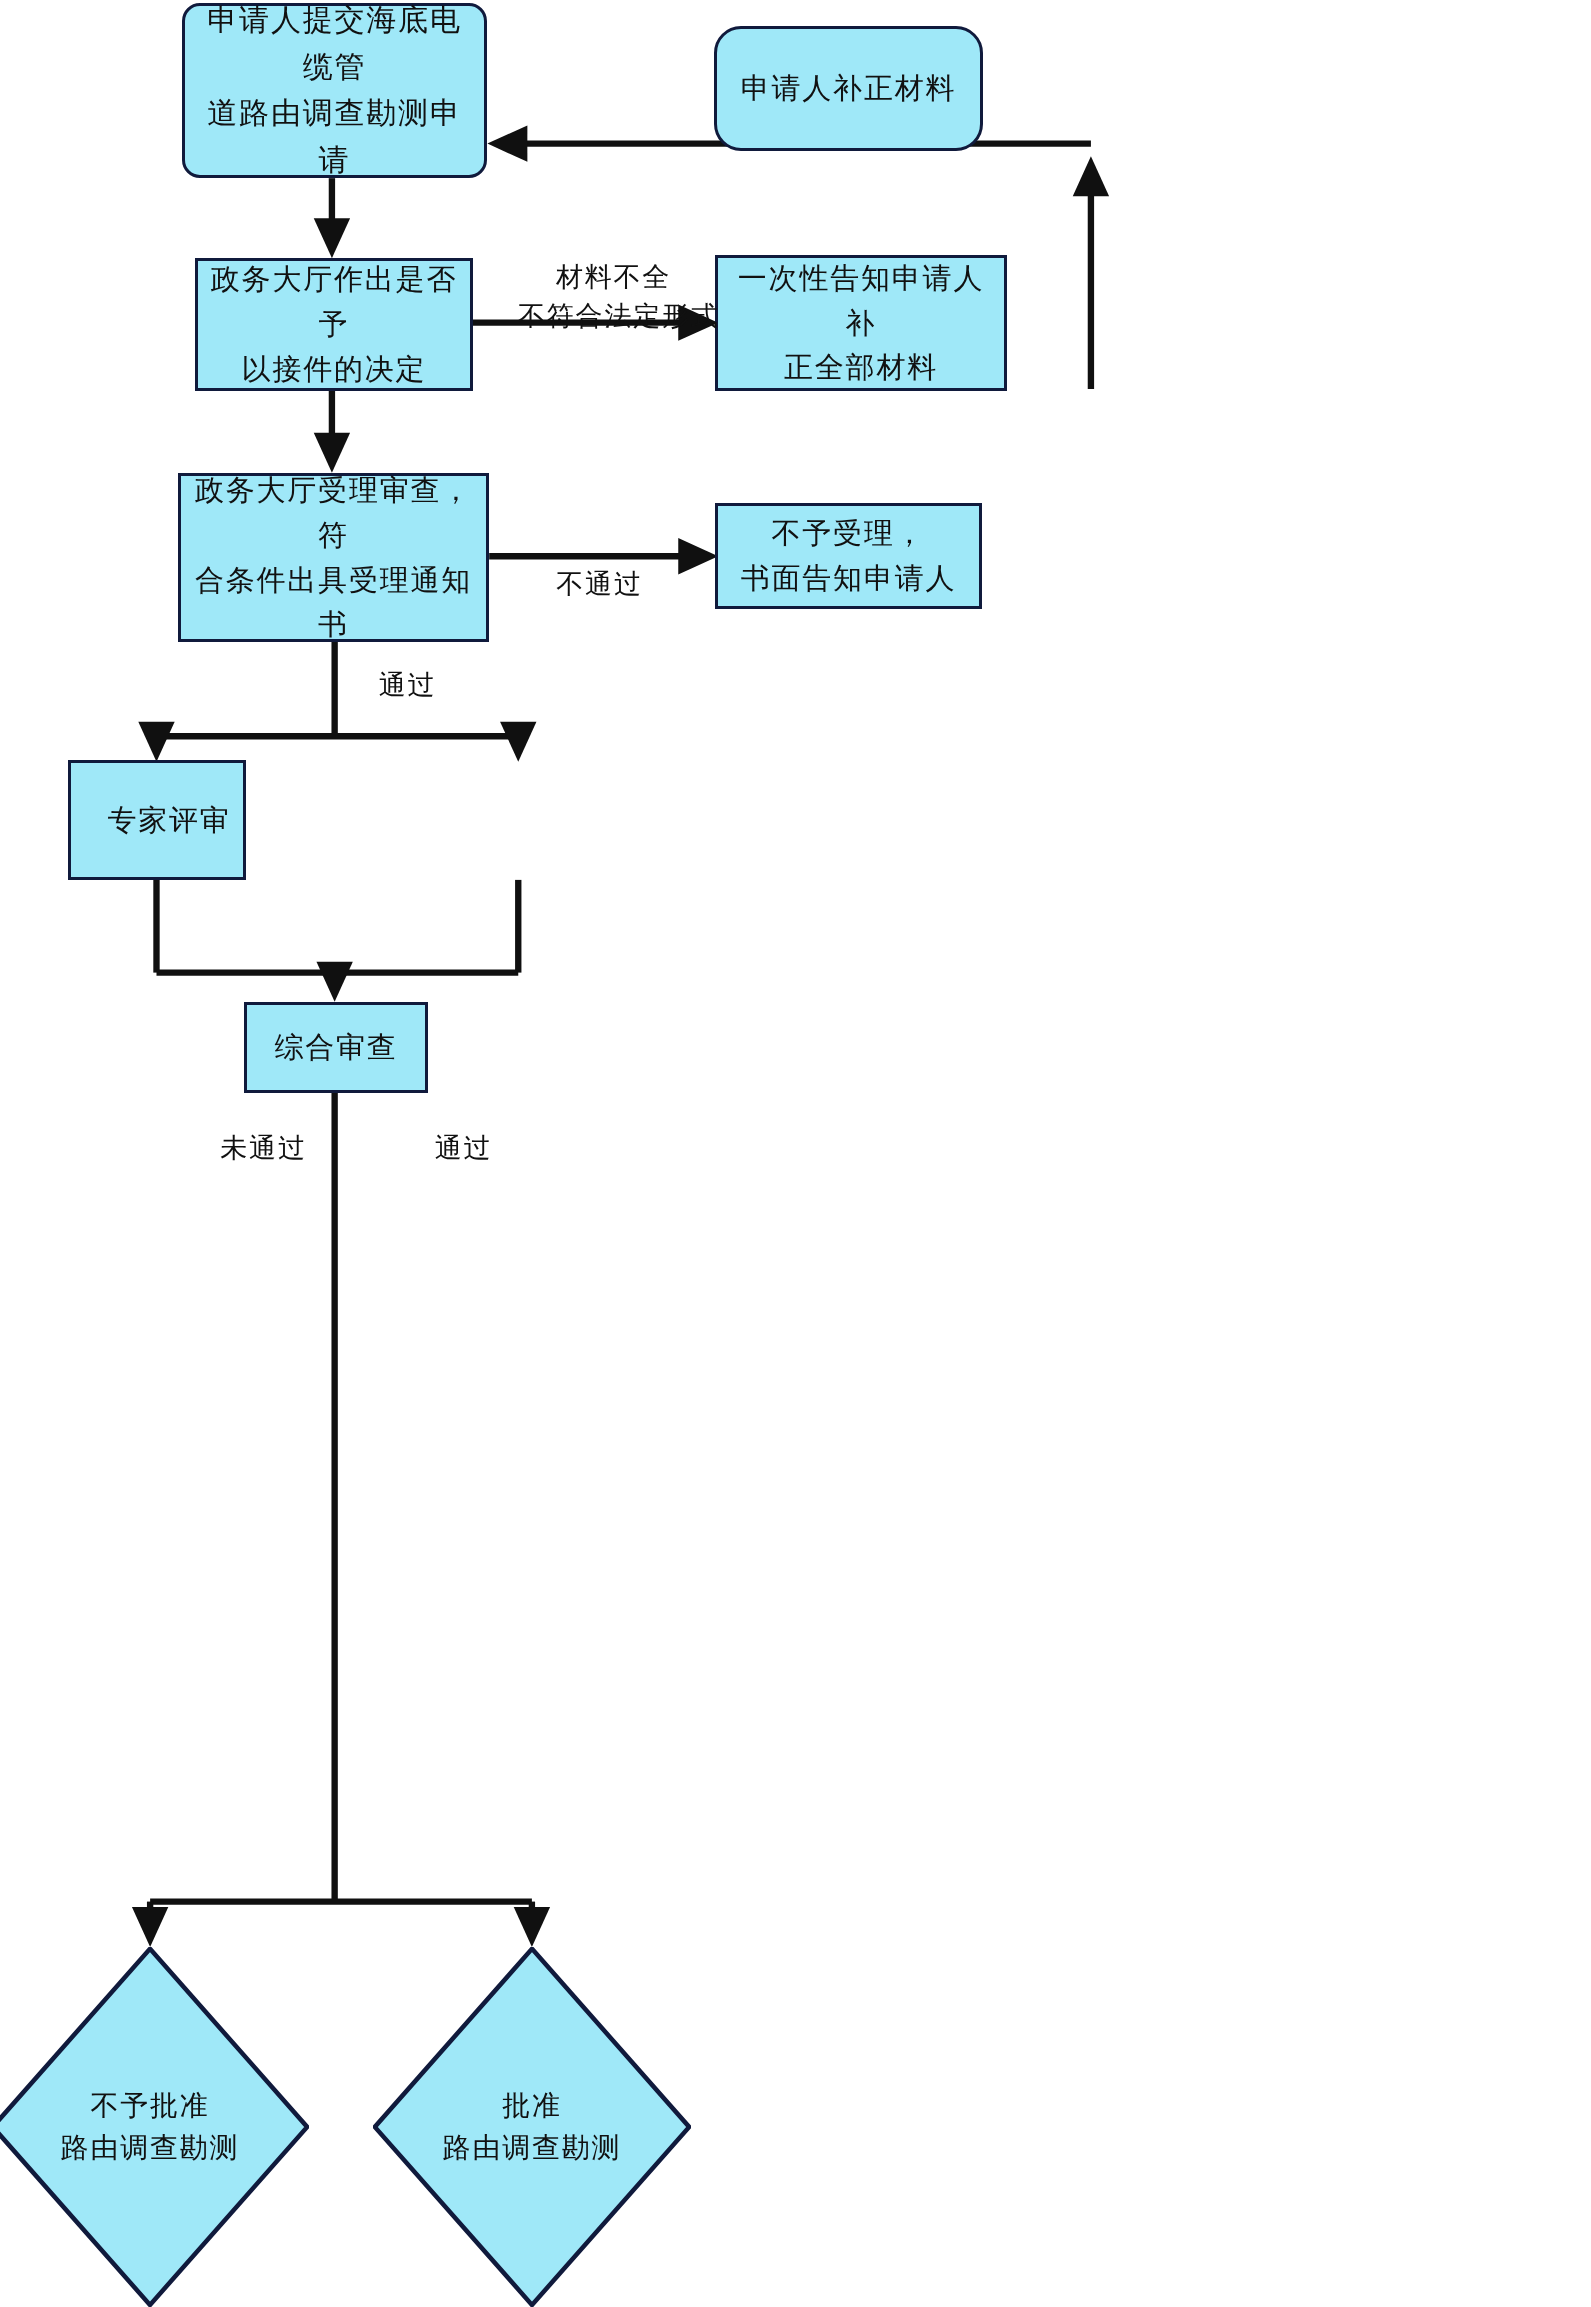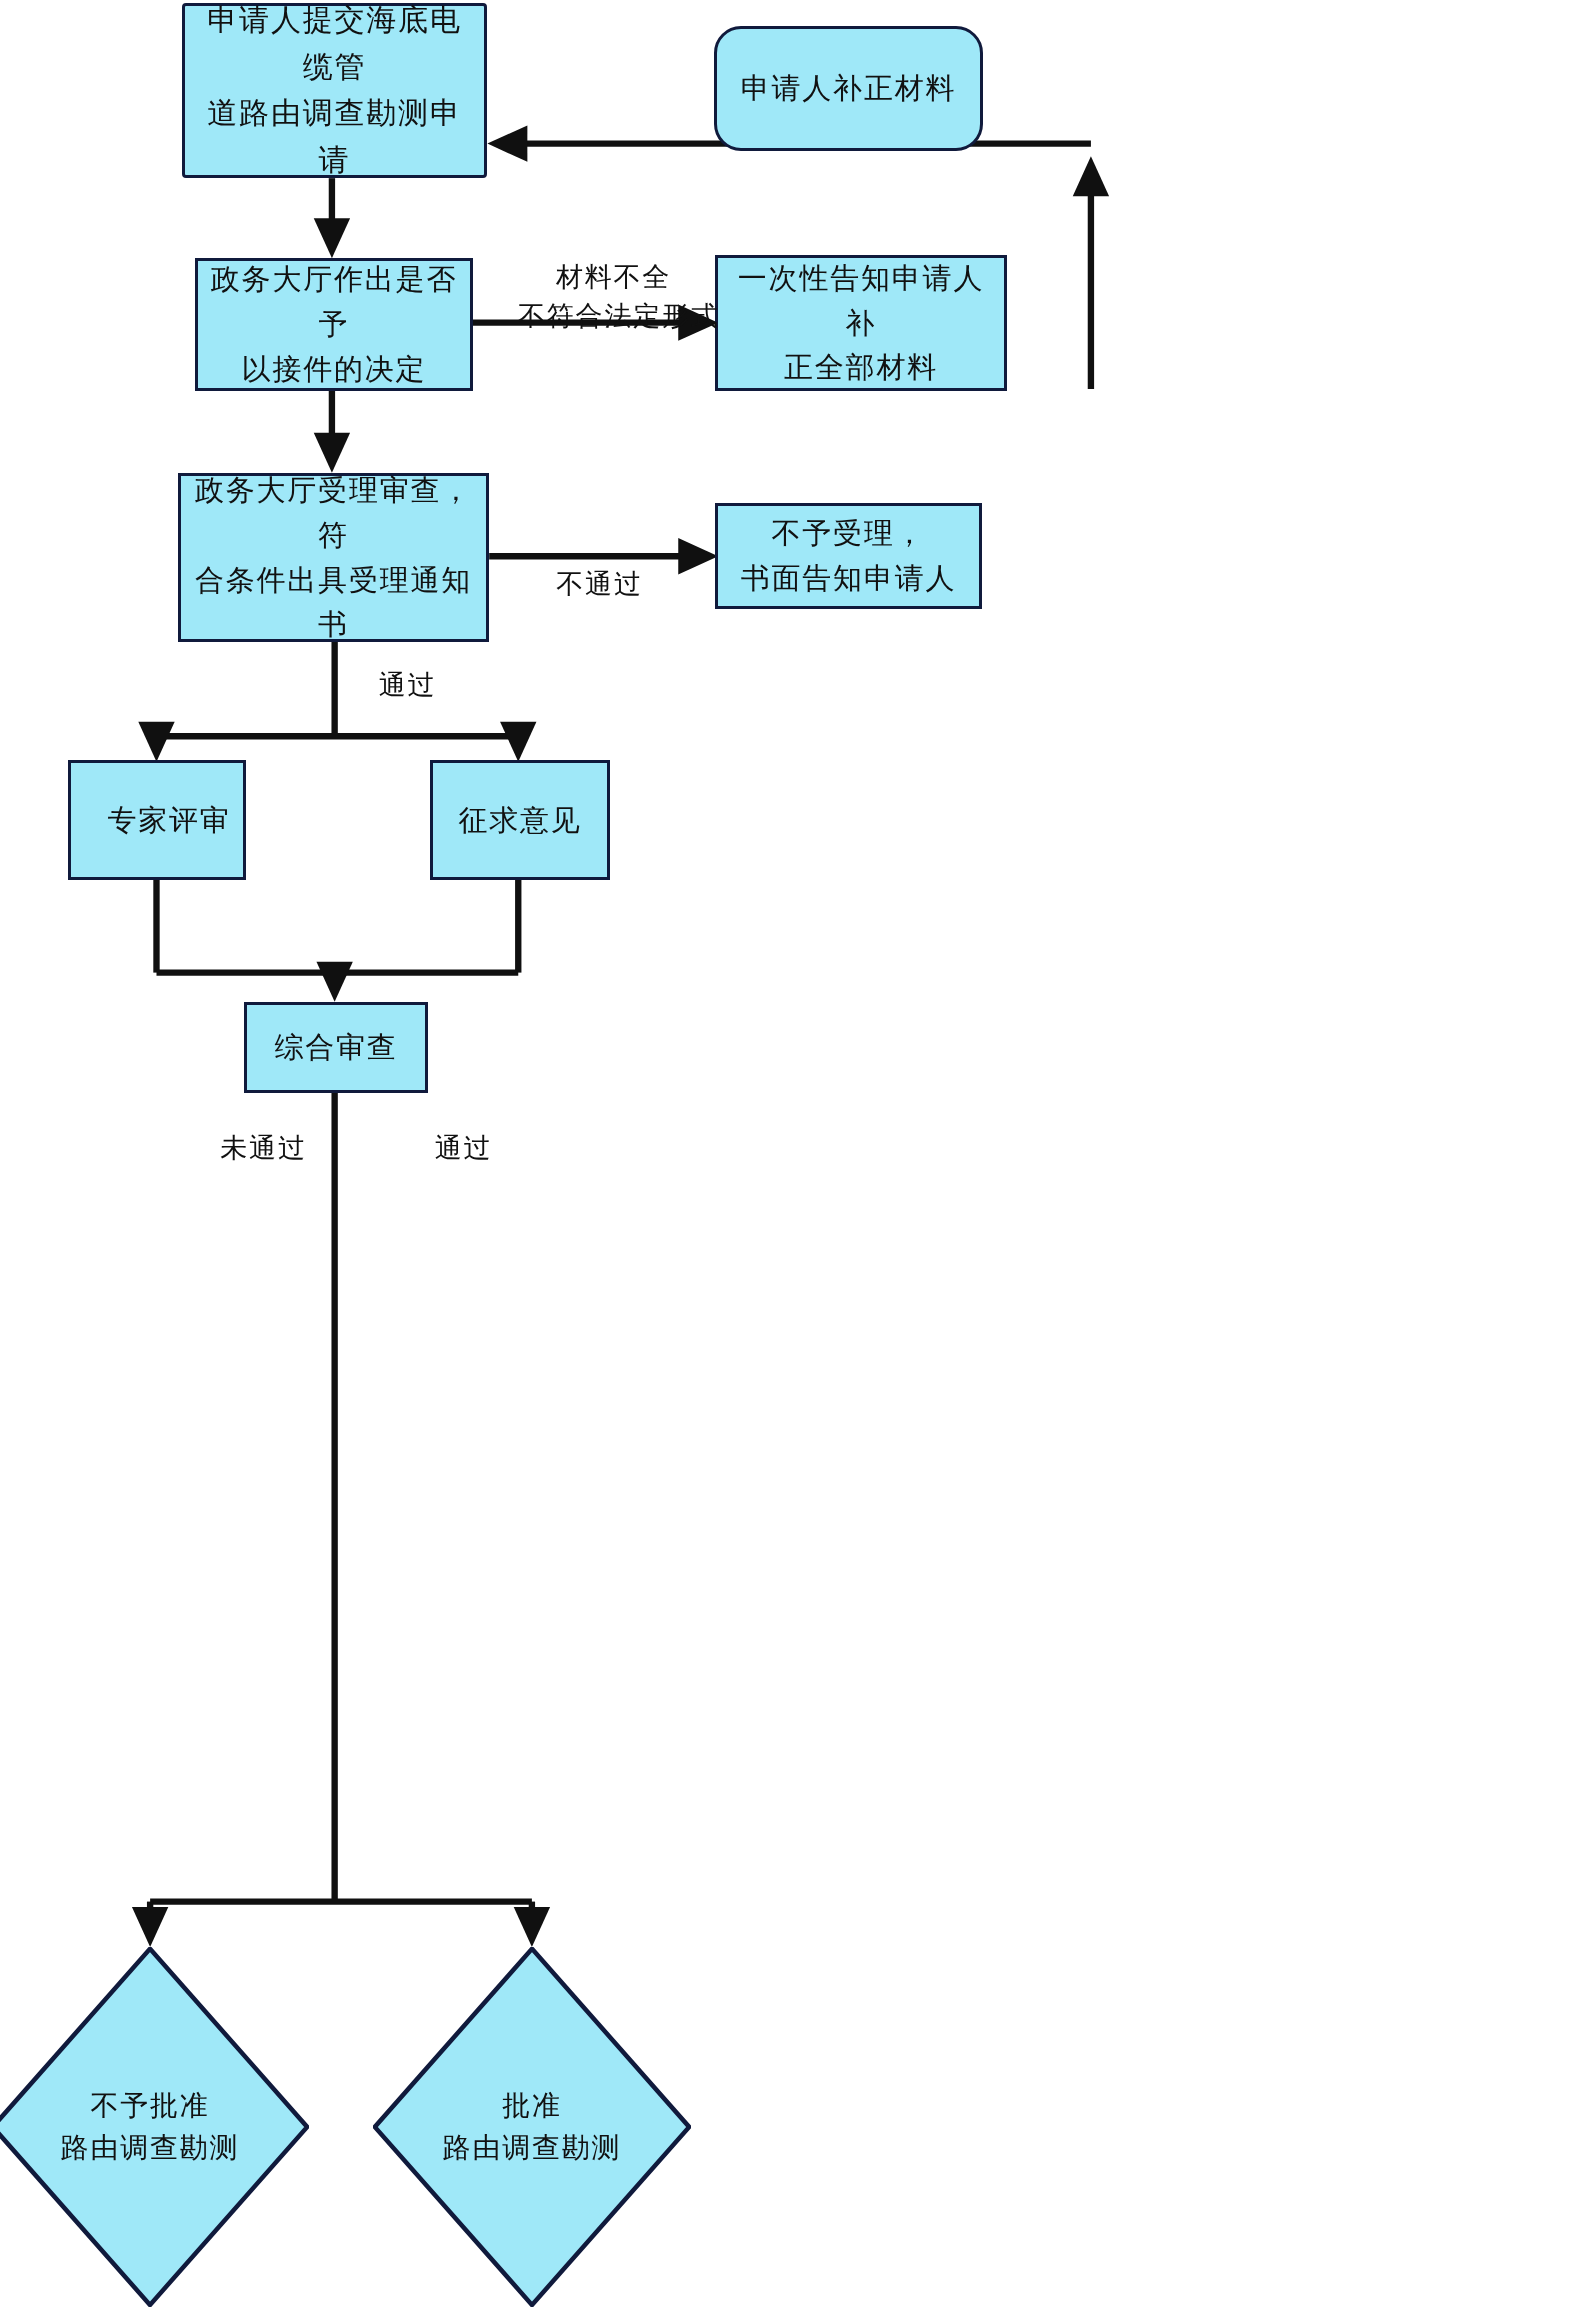--- a/index.html
+++ b/index.html
@@ -2,21 +2,21 @@
 <html style="font-size:14.5px"><head>
 <meta charset="utf-8">
 <style>
   html,body{margin:0;padding:0;background:#ffffff;}
   body{width:1591px;height:2307px;font-family:"Liberation Serif","DejaVu Serif",serif;}
   #canvas{position:relative;width:1591px;height:2307px;overflow:hidden;background:#fff;}
 
   .node{position:absolute;box-sizing:border-box;display:flex;align-items:center;
         justify-content:center;text-align:center;color:#111;}
   .rect{background:#9fe8f8;border:3.6px solid #101a3c;}
-  .rect.rounded{border-radius:4px;}
+  .rect.rounded{border-radius:18px;}
   .node .txt{display:block;line-height:1.55;padding:0 9px;letter-spacing:1.8px;}
 
   .diamond{position:absolute;}
   .diamond svg{position:absolute;inset:0;}
   .diamond .dtxt{position:absolute;inset:0;display:flex;align-items:center;
                  justify-content:center;text-align:center;line-height:1.5;letter-spacing:1.8px;color:#111;}
 
   .edgelabel{position:absolute;color:#111;letter-spacing:1.8px;line-height:1.45;text-align:center;white-space:pre;}
 
   #wires{position:absolute;left:0;top:0;width:1591px;height:2307px;}
@@ -94,23 +94,20 @@
   </div>
 
   <div class="node rect" style="left:715px;top:503px;width:267px;height:106px;font-size:29px;">
     <span class="txt"><span>不予受理，</span><br><span>书面告知申请人</span></span>
   </div>
 
   <div class="node rect" style="left:68px;top:760px;width:178px;height:120px;font-size:29px;padding-left:24px;">
     <span class="txt">专家评审</span>
   </div>
 
-  <div class="node rect" style="left:430px;top:760px;width:180px;height:120px;font-size:29px;">
-    <span class="txt">征求意见</span>
-  </div>
 
   <div class="node rect" style="left:244px;top:1002px;width:184px;height:91px;font-size:29px;">
     <span class="txt">综合审查</span>
   </div>
 
   <div class="diamond" style="left:-9px;top:1947px;width:318px;height:360px;">
     <svg viewBox="0 0 350 396" preserveAspectRatio="none">
       <polygon points="175,2 348,198 175,394 2,198" fill="#9fe8f8" stroke="#101a3c" stroke-width="5"></polygon>
     </svg>
     <div class="dtxt" style="font-size:28px;">

